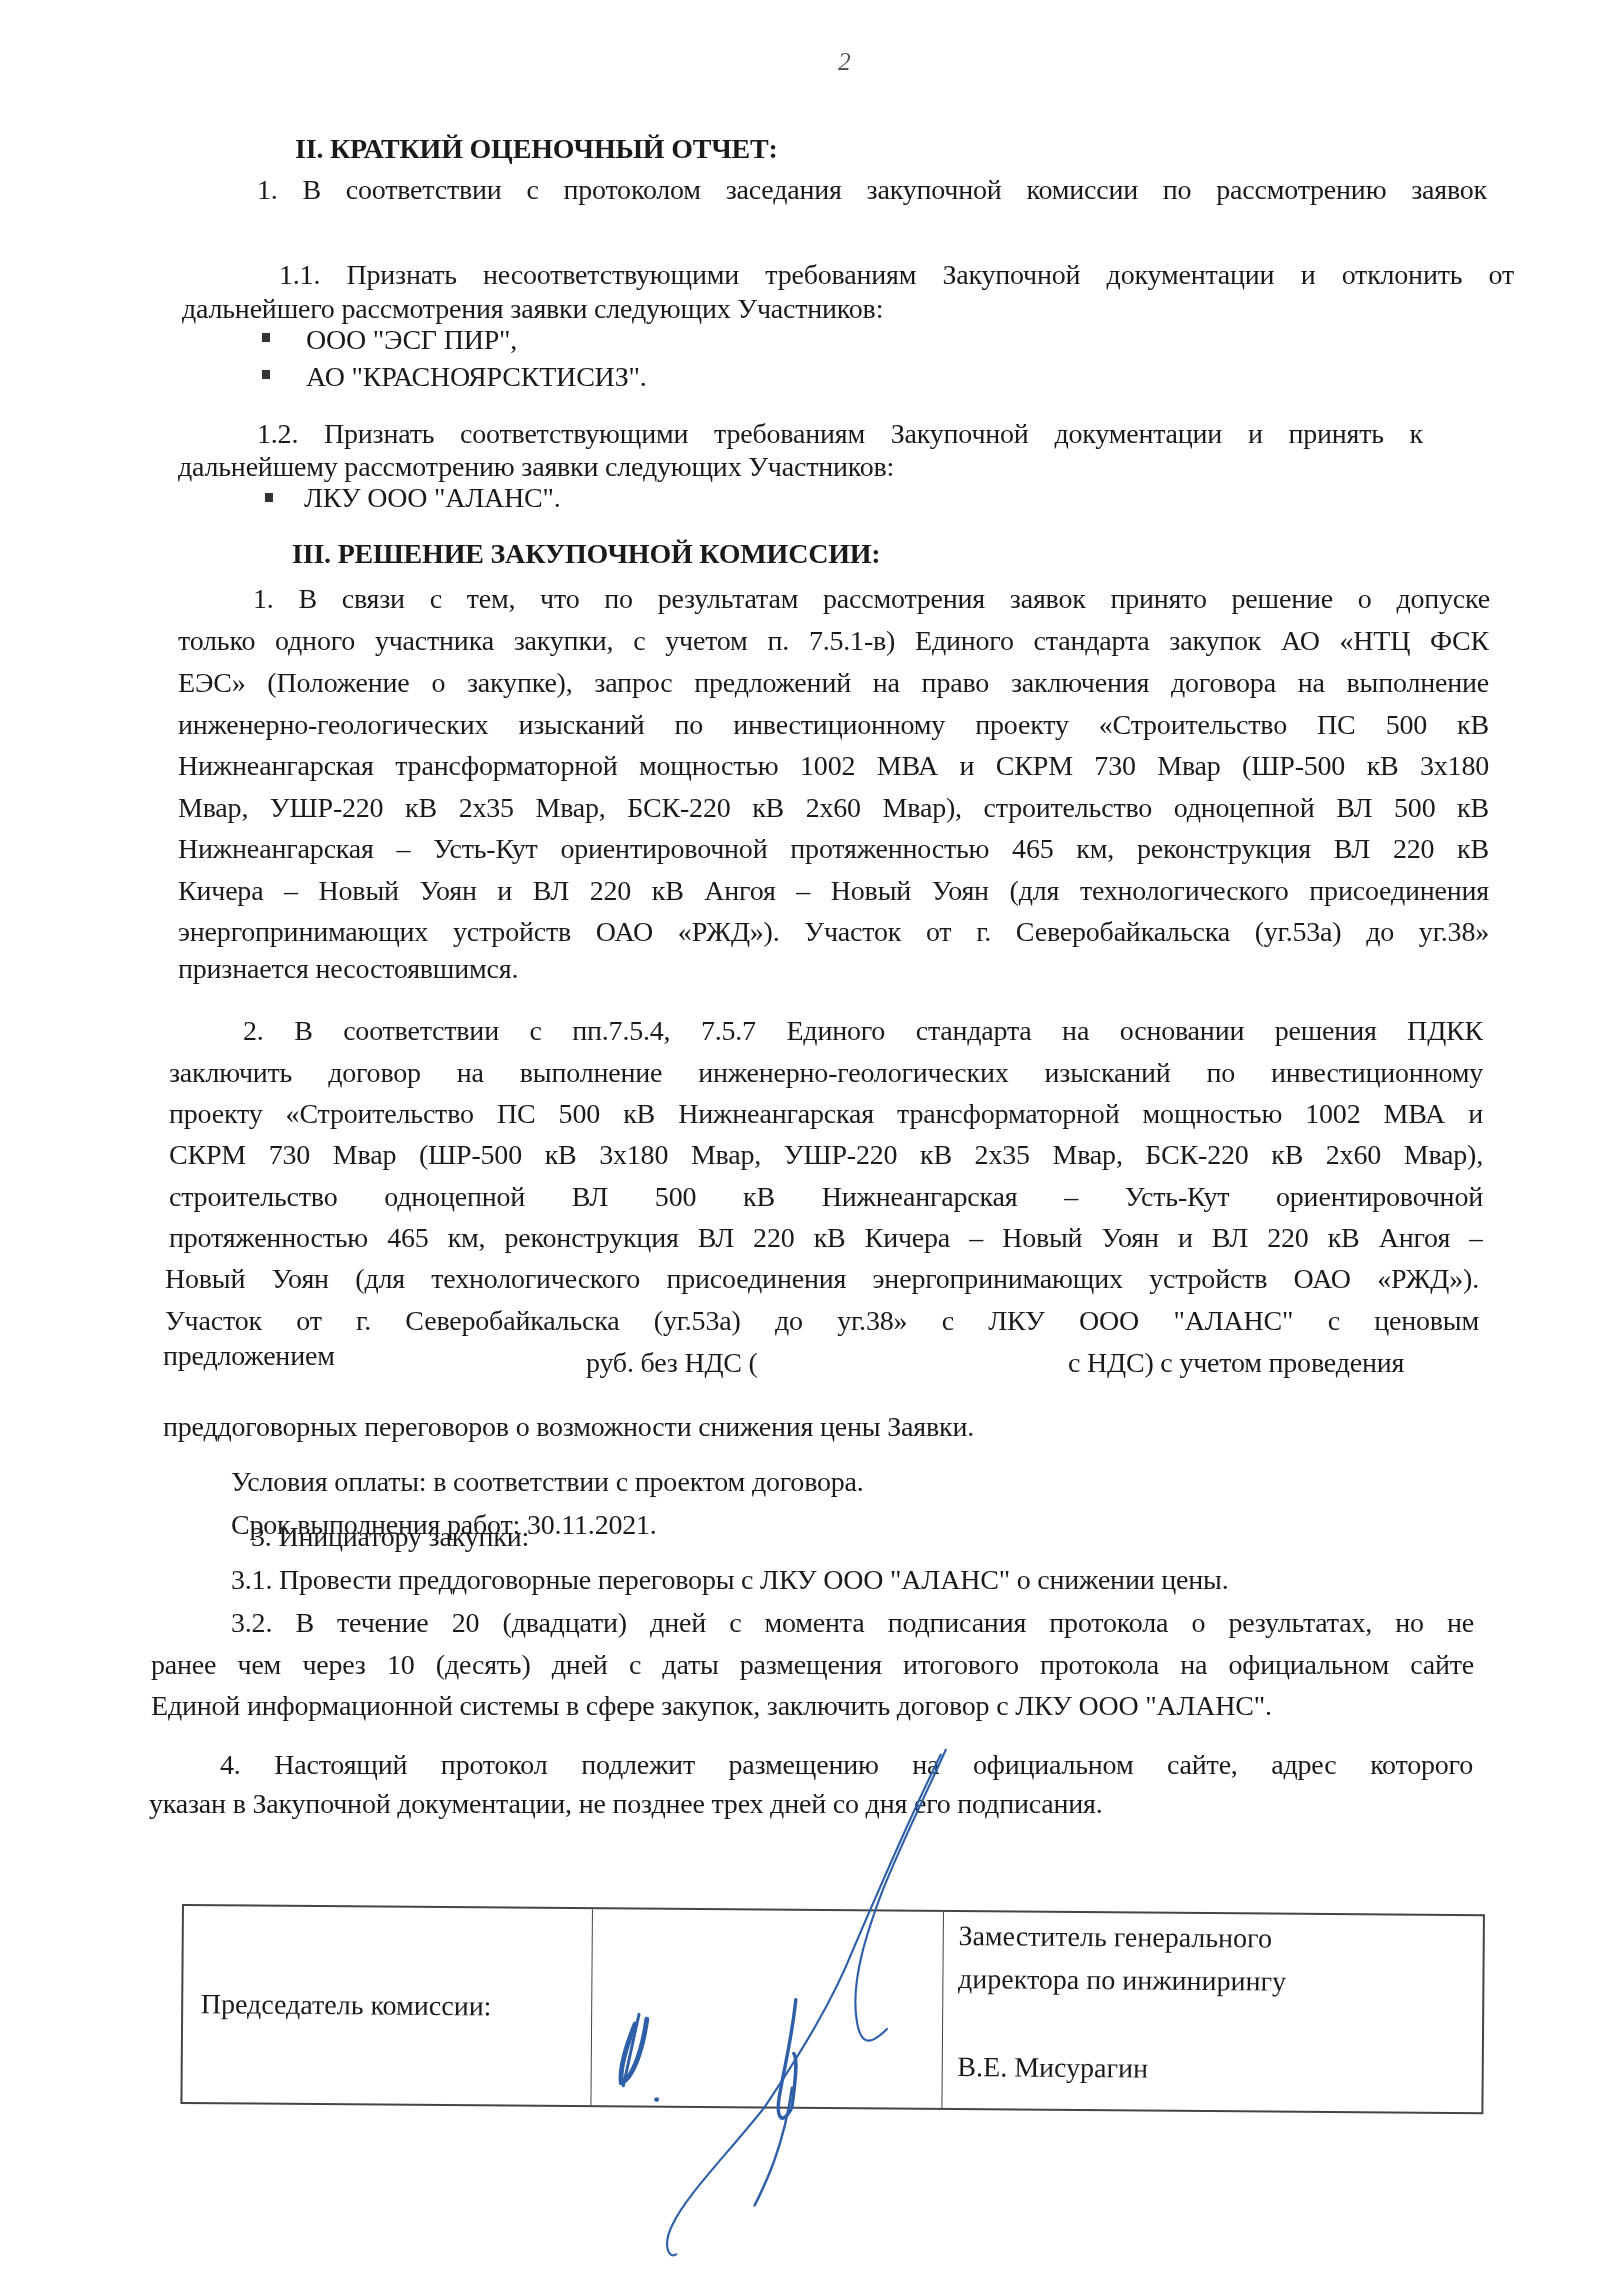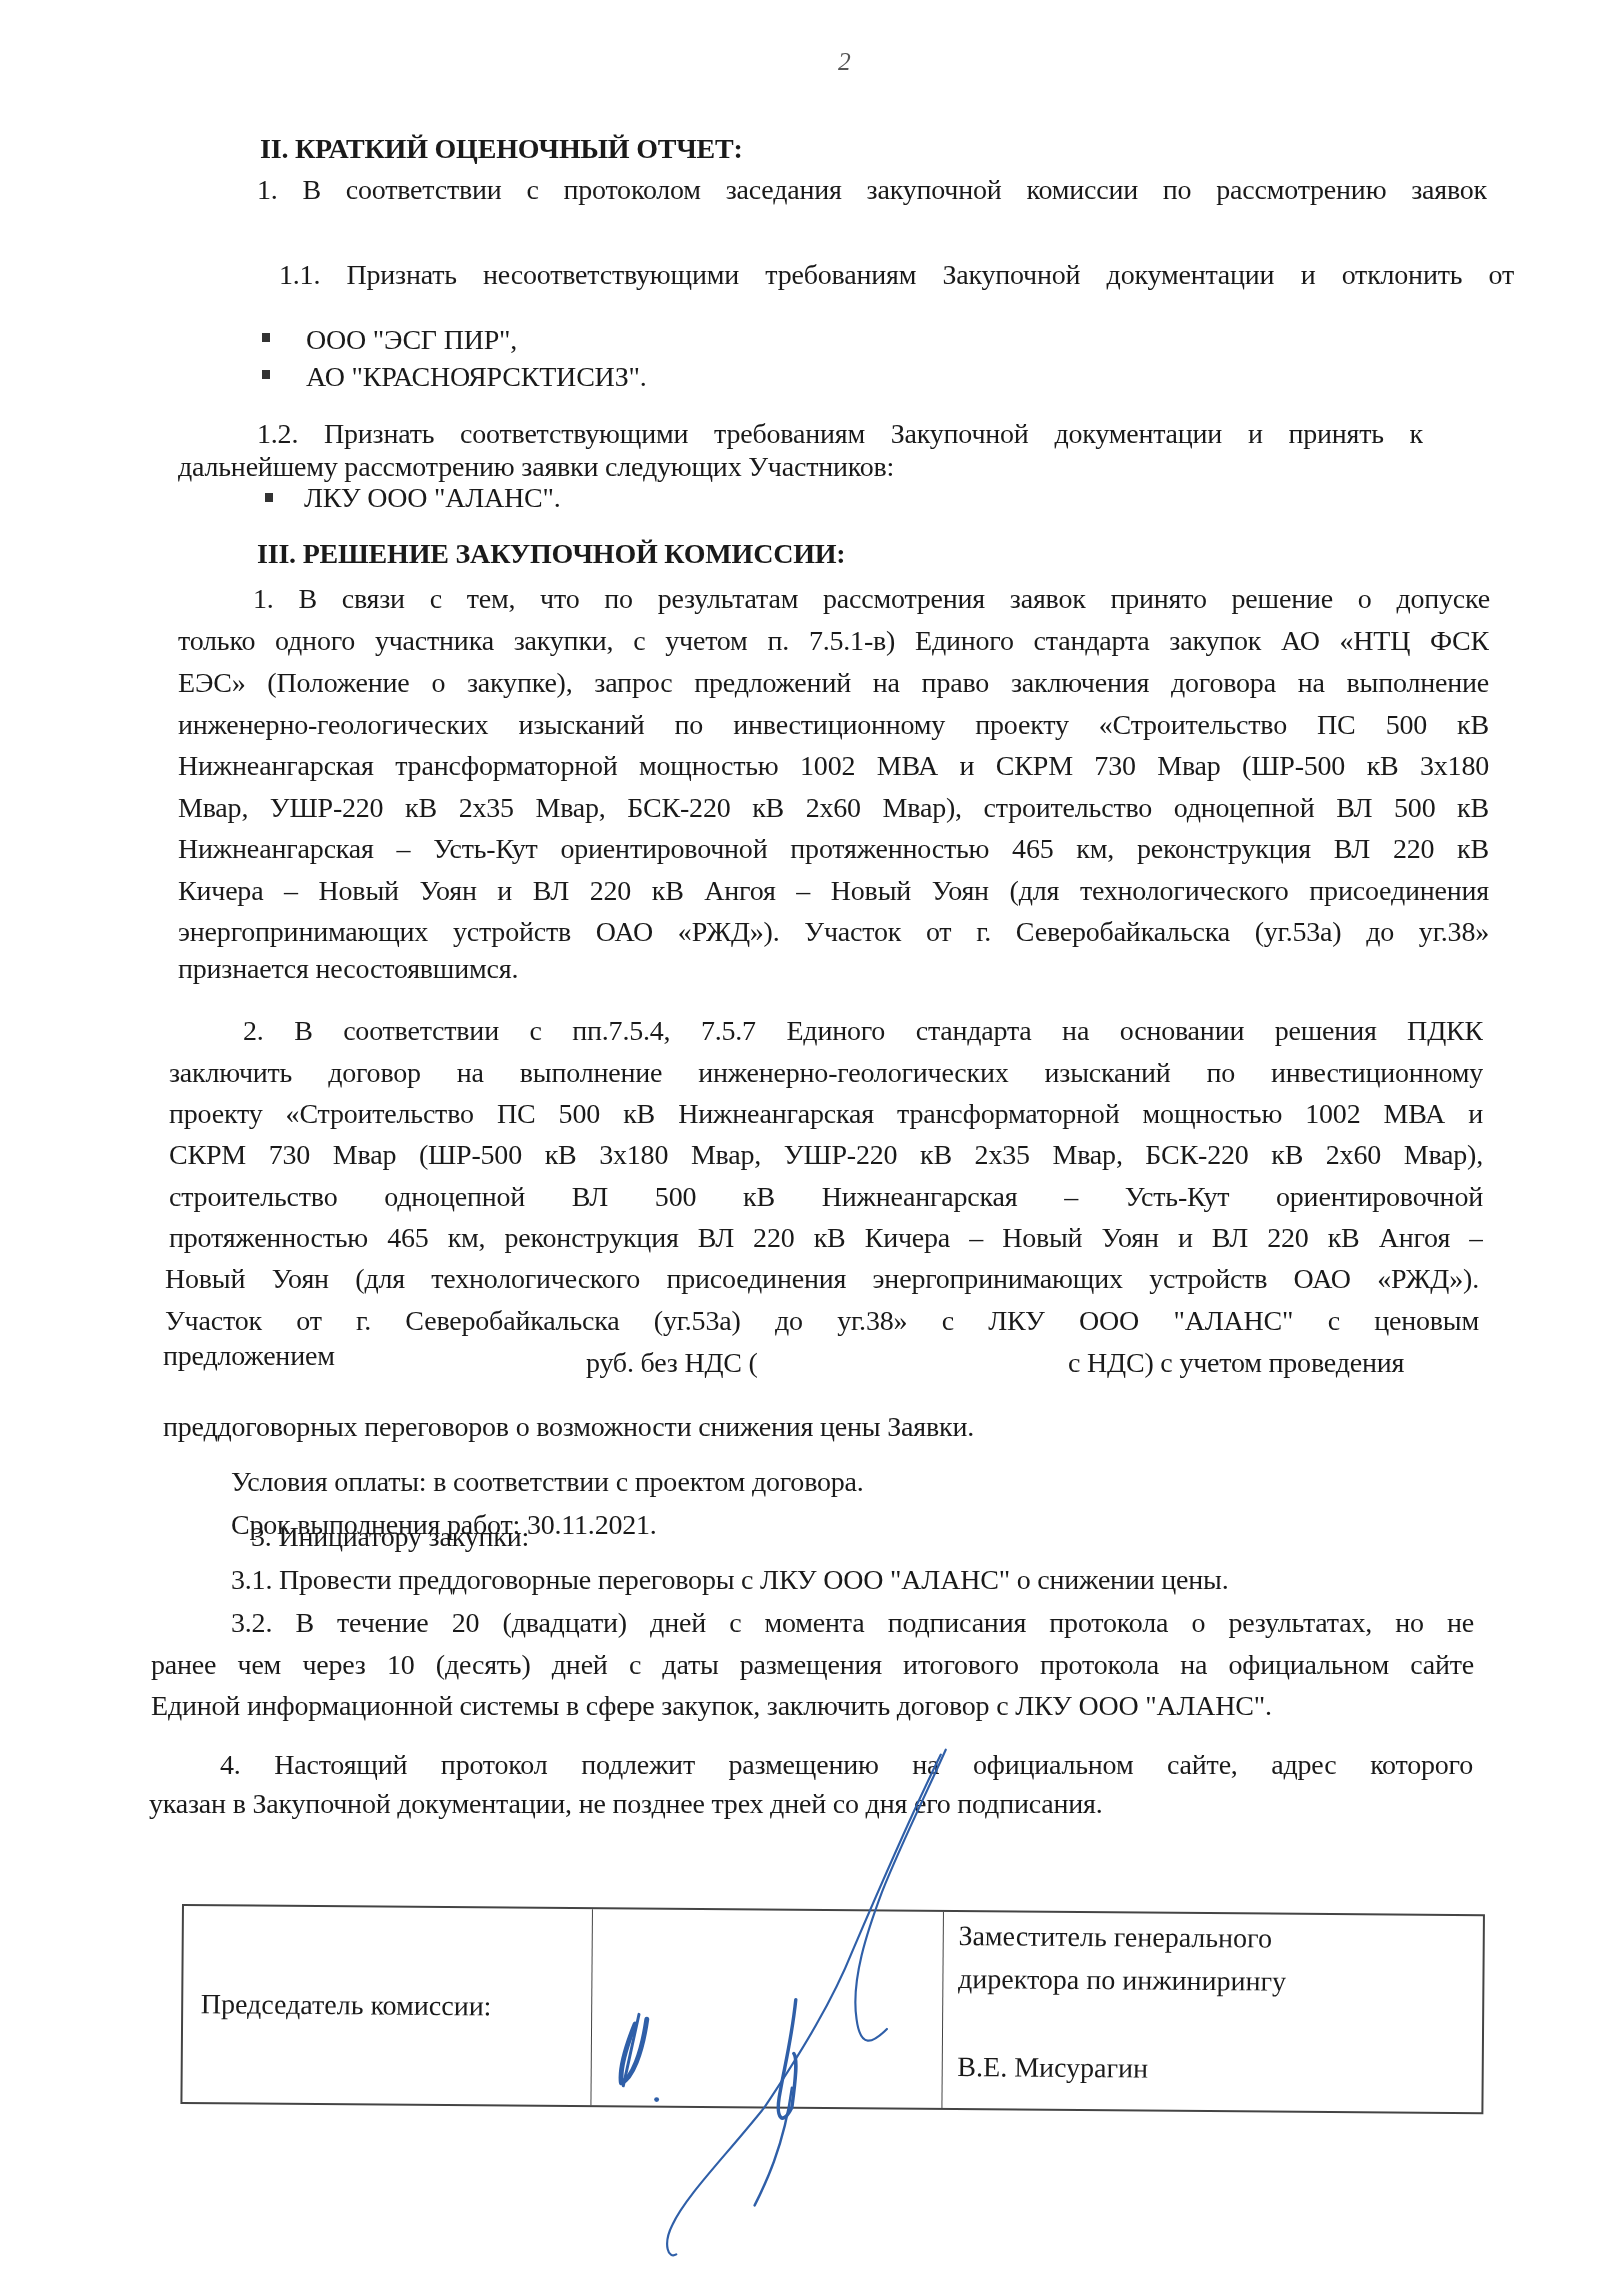--- a/index.html
+++ b/index.html
@@ -2,40 +2,41 @@
 <html><head>
 <meta charset="utf-8">
 <style>
   html, body { margin: 0; padding: 0; background: #ffffff; }
   body { width: 1620px; height: 2292px; position: relative; overflow: hidden;
          font-family: "Liberation Serif", "DejaVu Serif", serif; color: #1a1a1a; }
   .page { position: absolute; left: 0; top: 0; width: 1620px; height: 2292px; background: #fff; }
   .pnum { position: absolute; left: 838px; top: 47px; font-size: 25.5px; color: #555; font-style: italic; }
   .line { position: absolute; font-size: 28px; line-height: 35px; white-space: nowrap; letter-spacing: -0.2px; }
   .j { text-align: justify; text-align-last: justify; white-space: normal; height: 35px; overflow: hidden; }
-  .h { font-weight: bold; font-size: 28px; }
+  .h { font-weight: bold; font-size: 28px; margin-left: 35px; }
   .bullet { position: absolute; width: 7.8px; height: 8.8px; background: #333; }
   .table { position: absolute; left: 182px; top: 1904px; width: 1299px; height: 196px;
            border: 2px solid #444; transform: rotate(0.45deg); transform-origin: left top; }
   .cell { position: absolute; top: 0; bottom: 0; border-right: 1.5px solid #444; }
   .cell-text { position: absolute; font-size: 28px; line-height: 35px; white-space: nowrap; }
   .sig { position: absolute; left: 0; top: 0; width: 1620px; height: 2292px; pointer-events: none; }
 </style>
 </head>
 <body>
 
 <div class="page">
 
   <div class="pnum">2</div>
 
   <div class="line h" style="left:260px; top:131px;">II.   КРАТКИЙ ОЦЕНОЧНЫЙ ОТЧЕТ:</div>
 
   <div class="line j" style="left:257px; top:172px; width:1230px;">1.     В соответствии с протоколом заседания закупочной комиссии по рассмотрению заявок</div>
 
   <div class="line j" style="left:257px; top:257px; width:1235px;margin-left:22px;">1.1.   Признать несоответствующими  требованиям Закупочной документации и отклонить от</div>
+  <div class="line" style="left:182px; top:291px;">дальнейшего рассмотрения заявки следующих Участников:</div>
 
   <div class="bullet" style="left:262px; top:333px;"></div>
   <div class="line" style="left:306px; top:322px;">ООО "ЭСГ ПИР",</div>
   <div class="bullet" style="left:262px; top:370px;"></div>
   <div class="line" style="left:306px; top:359px;">АО "КРАСНОЯРСКТИСИЗ".</div>
 
   <div class="line j" style="left:257px; top:416px; width:1166px;">1.2.   Признать соответствующими  требованиям Закупочной документации и принять к</div>
   <div class="line" style="left:178px; top:449px;">дальнейшему рассмотрению заявки следующих Участников:</div>
 
   <div class="bullet" style="left:265px; top:493px;"></div>

